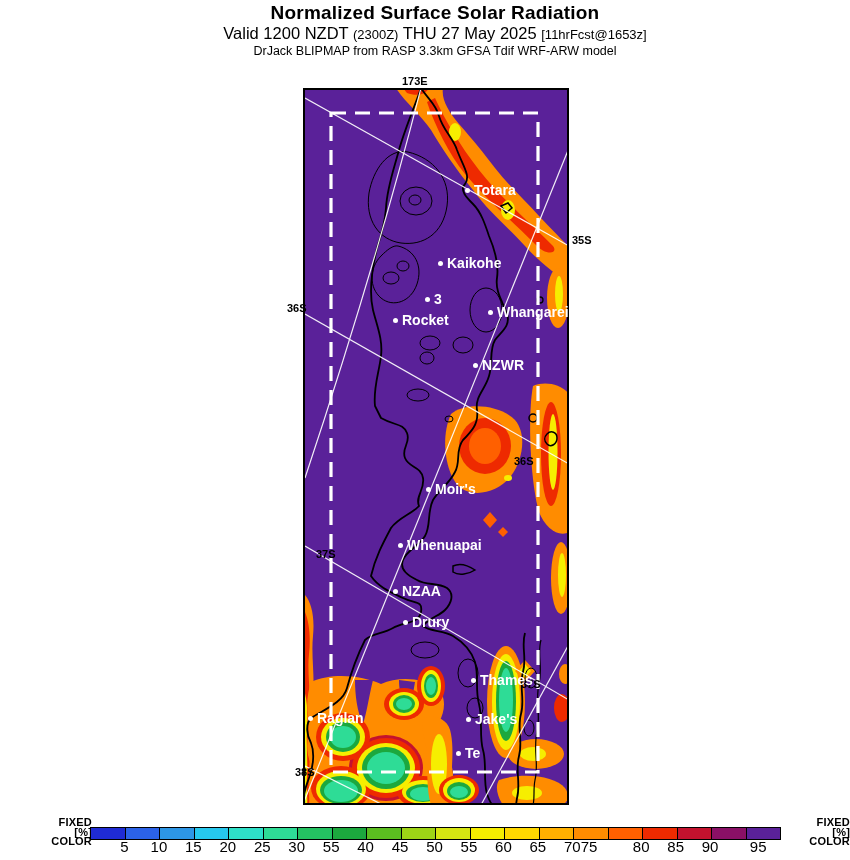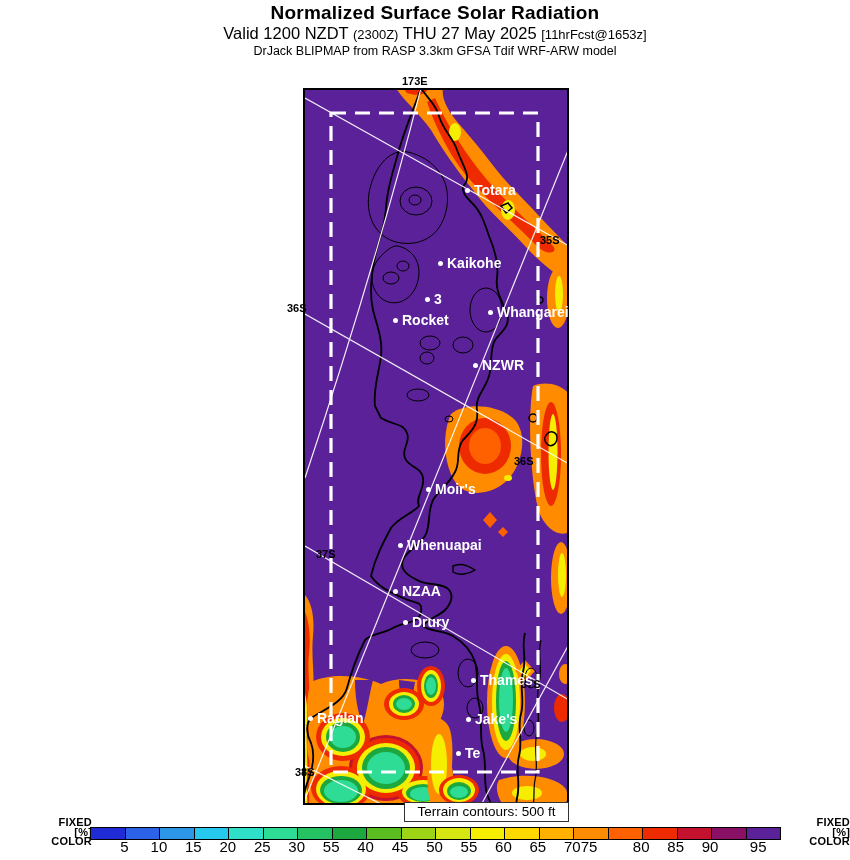--- a/index.html
+++ b/index.html
@@ -175,21 +175,21 @@
         <path d="M0,716 Q120,420 266,60"></path>
         <path d="M178,717 L266,556"></path>
       </g>
 
       <rect x="28" y="25" width="207" height="659" fill="none" stroke="#FFFFFF" stroke-width="3.2" stroke-dasharray="15 9"></rect>
     </svg>
   </div>
 
   <div id="overlay">
       <div class="grat-label" style="left: 402px; top: 75px;">173E</div>
-      <div class="grat-label" style="left: 540px; top: 234px;">35S</div>
+      <div class="grat-label" style="left: 572px; top: 234px;">35S</div>
       <div class="grat-label" style="left: 287px; top: 302px;">36S</div>
       <div class="grat-label" style="left: 514px; top: 455px;">36S</div>
       <div class="grat-label" style="left: 316px; top: 548px;">37S</div>
       <div class="grat-label" style="left: 521px; top: 678px;">37S</div>
       <div class="grat-label" style="left: 295px; top: 766px;">38S</div>
       <div class="site" style="left: 467px; top: 190px;">
         <div class="site-dot" style="left: -2px; top: -2px;"></div>
         <div class="site-label">Totara</div>
       </div>
       <div class="site" style="left: 440px; top: 263px;">
@@ -239,21 +239,20 @@
       <div class="site" style="left: 458px; top: 753px;">
         <div class="site-dot" style="left: -2px; top: -2px;"></div>
         <div class="site-label">Te</div>
       </div>
       <div class="site" style="left: 310px; top: 718px;">
         <div class="site-dot" style="left: -2px; top: -2px;"></div>
         <div class="site-label">Raglan</div>
       </div>
     </div>
 
-  <div id="terrain-note">Terrain contours: 500 ft</div>
 
   <div id="colorbar">
       <div class="cb-seg" style="background: rgb(31, 43, 212); border-left: none;"></div>
       <div class="cb-seg" style="background: rgb(43, 98, 232); border-left: 1px solid rgb(0, 0, 0);"></div>
       <div class="cb-seg" style="background: rgb(45, 150, 230); border-left: 1px solid rgb(0, 0, 0);"></div>
       <div class="cb-seg" style="background: rgb(38, 200, 238); border-left: 1px solid rgb(0, 0, 0);"></div>
       <div class="cb-seg" style="background: rgb(46, 224, 200); border-left: 1px solid rgb(0, 0, 0);"></div>
       <div class="cb-seg" style="background: rgb(46, 220, 150); border-left: 1px solid rgb(0, 0, 0);"></div>
       <div class="cb-seg" style="background: rgb(36, 194, 98); border-left: 1px solid rgb(0, 0, 0);"></div>
       <div class="cb-seg" style="background: rgb(28, 168, 62); border-left: 1px solid rgb(0, 0, 0);"></div>

